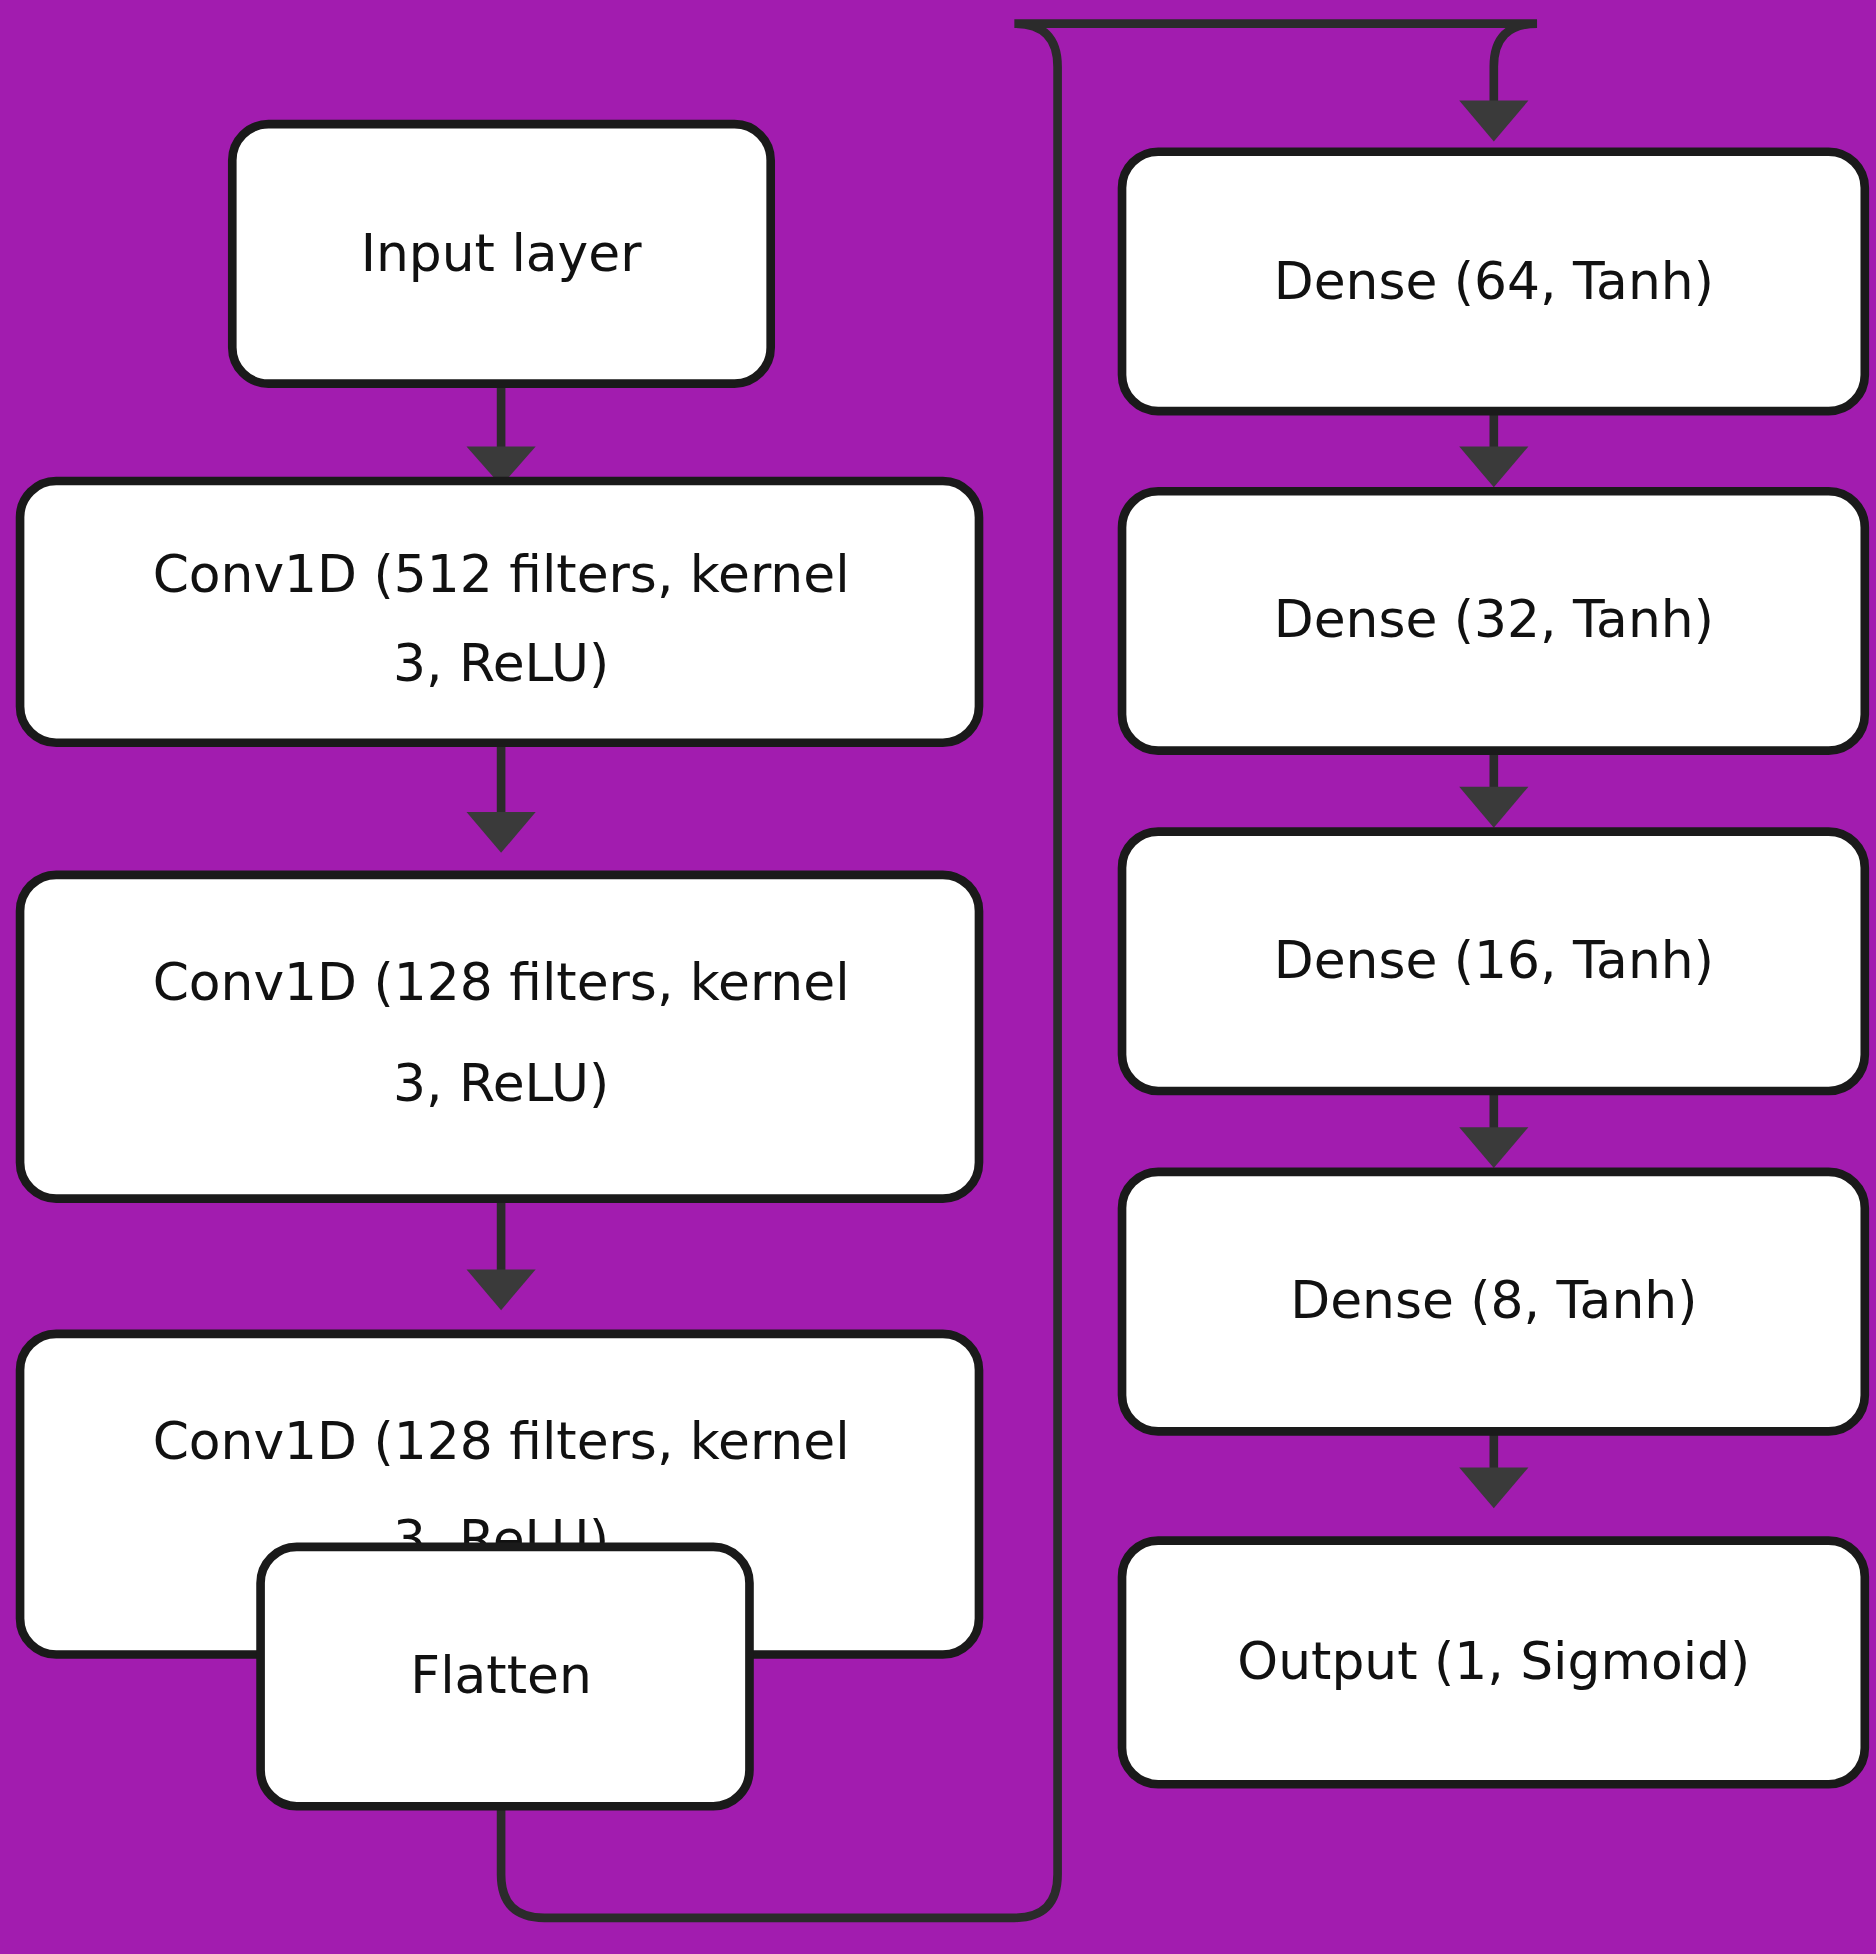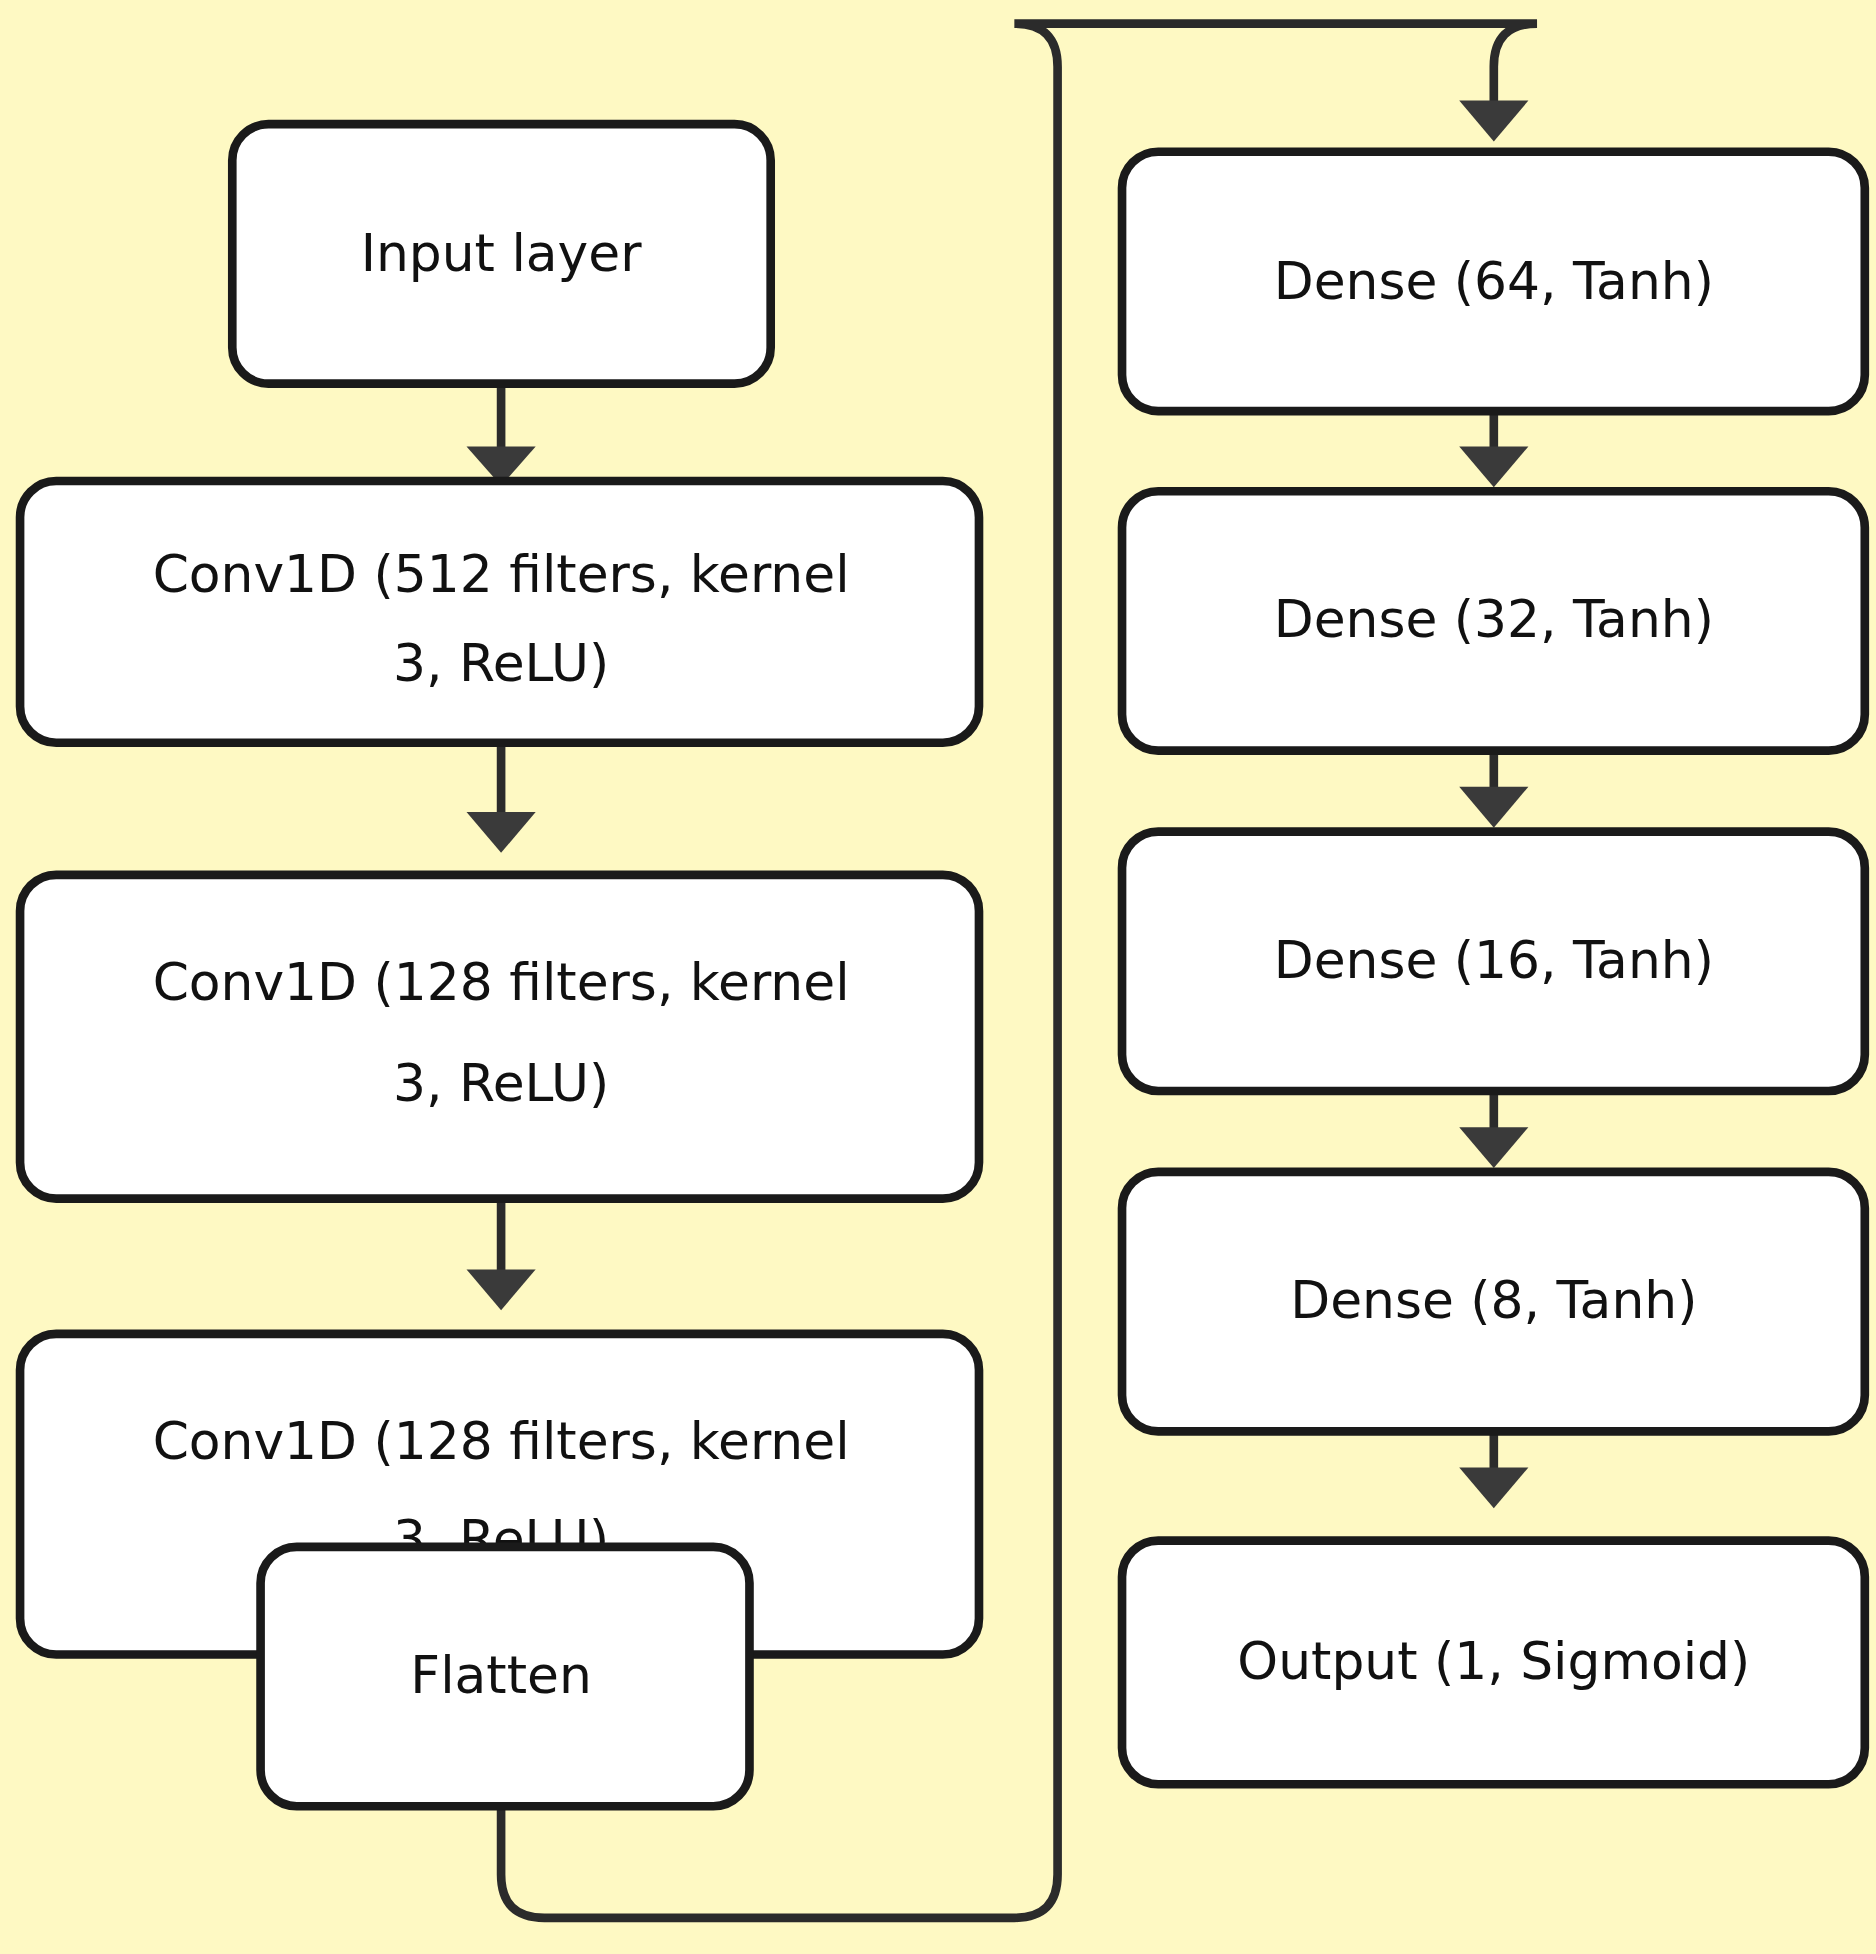--- a/index.html
+++ b/index.html
@@ -10,21 +10,21 @@
   body {
     width: 1877px;
     height: 1954px;
     font-family: "DejaVu Sans", sans-serif;
     overflow: hidden;
   }
   #diagram-root {
     position: relative;
     width: 1877px;
     height: 1954px;
-    background: #fef9c3;
+    background: #a21caf;
   }
   svg#flow {
     position: absolute;
     top: 0;
     left: 0;
     width: 1877px;
     height: 1954px;
     display: block;
   }
   .node-box {

